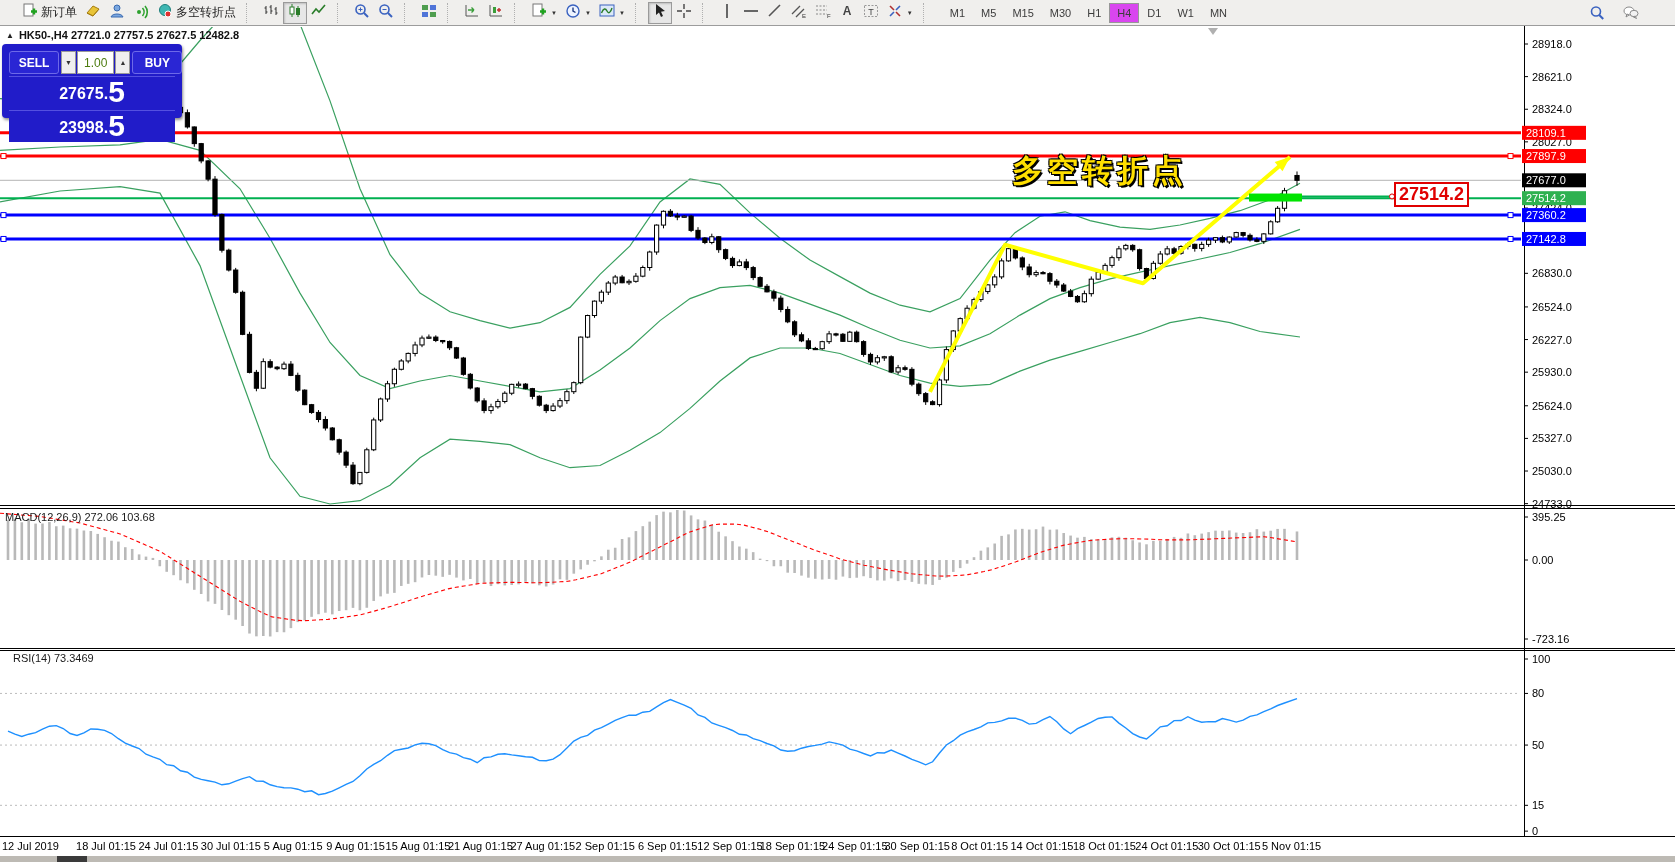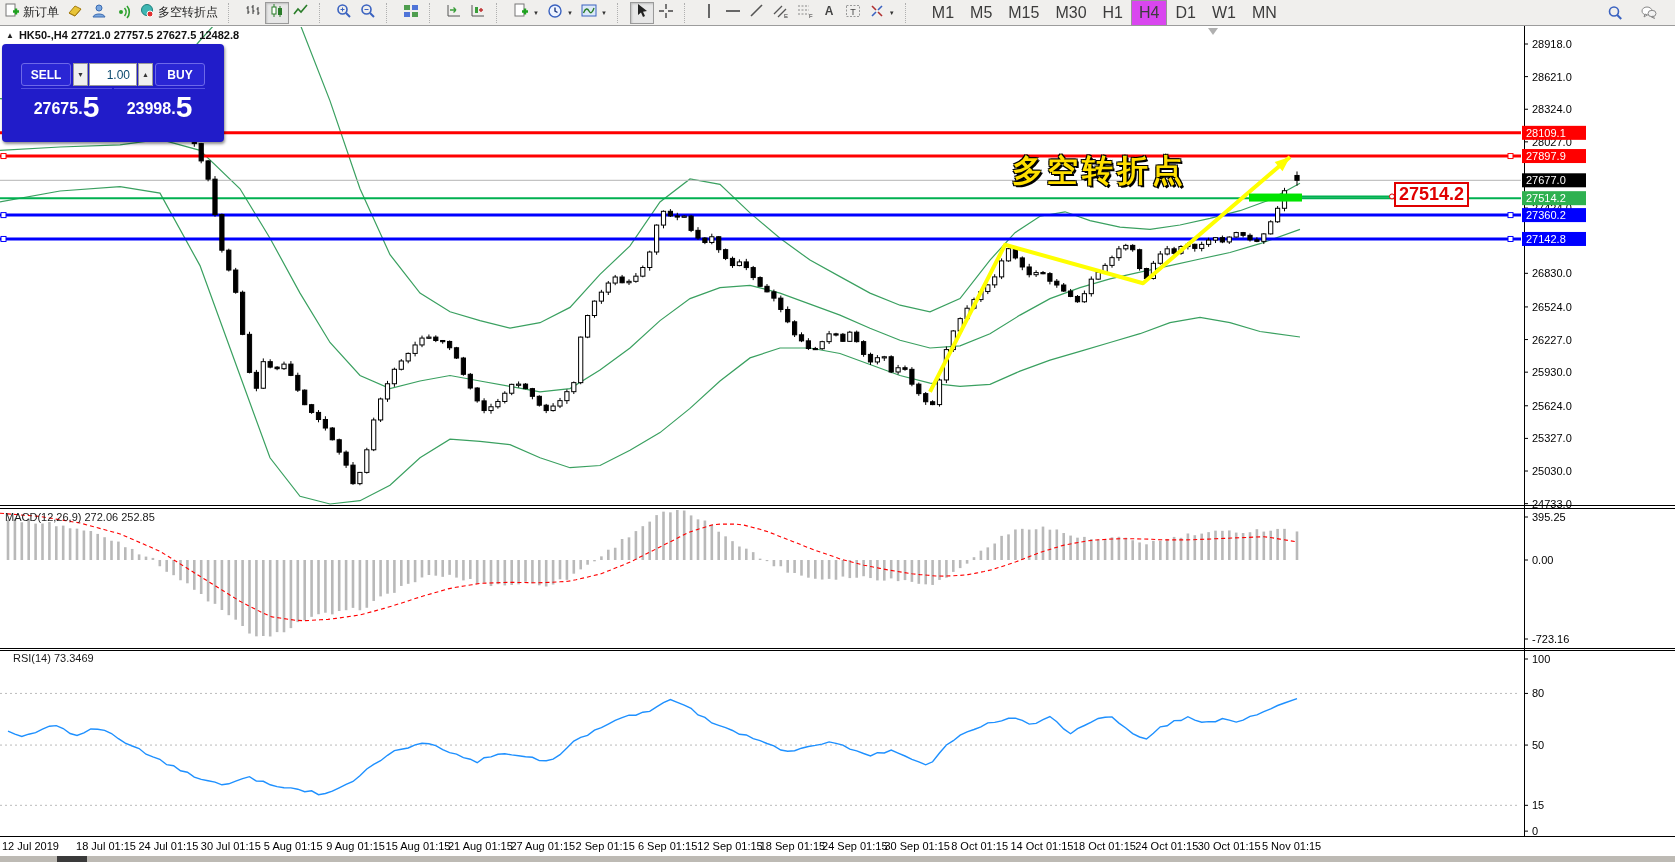--- a/index.html
+++ b/index.html
@@ -1,47 +1,47 @@
 <!DOCTYPE html>
 <html><head>
 <meta charset="utf-8">
 <style>
   html,body{margin:0;padding:0;}
   body{width:1675px;height:862px;overflow:hidden;position:relative;background:#fff;
        font-family:"Liberation Sans","DejaVu Sans",sans-serif;}
   
   #toolbar{position:absolute;left:0;top:0;width:1675px;height:26px;background:#f0efed;
-           border-bottom:1px solid #9c9c9c;display:flex;align-items:center;z-index:6;box-sizing:border-box;padding:0 0;}
+           border-bottom:1px solid #9c9c9c;display:flex;align-items:center;z-index:6;box-sizing:border-box;padding:0 18px;}
   .tb-btn{height:22px;min-width:24px;display:flex;align-items:center;justify-content:center;gap:3px;
           padding:0 3px;border:1px solid transparent;background:transparent;font-size:12px;color:#222;
           font-family:inherit;cursor:default;box-sizing:border-box;white-space:nowrap;}
   .tb-btn.active{border:1px solid #9a9a9a;background:#e7e7e7;box-shadow:inset 1px 1px 2px rgba(0,0,0,.18);}
   .tb-sep{width:8px;height:20px;border-left:1px dotted #b0b0b0;margin:0 4px 0 6px;}
   .caret{font-size:6px;color:#333;margin-left:1px;}
   .tf-group{display:flex;align-items:center;margin-left:6px;}
-  .tf{font-size:16px;color:#3c3c3c;padding:3px 7px;border:1px solid transparent;background:transparent;
+  .tf{font-size:11px;color:#3c3c3c;padding:3px 7px;border:1px solid transparent;background:transparent;
       font-family:inherit;cursor:default;}
   .tf.active{border:1px solid #979797;background:#d946ef;}
   .tb-right{margin-left:auto;display:flex;align-items:center;gap:10px;padding-right:14px;}
   
   #chart{position:absolute;left:0;top:0;z-index:1;}
   #symbol-line{position:absolute;left:6px;top:29px;z-index:4;font-size:11px;font-weight:bold;color:#111;
                display:flex;align-items:center;gap:5px;}
   #symbol-line .tri{font-size:8px;color:#222;}
-  #trade-panel{position:absolute;left:2px;top:44px;width:222px;z-index:4;background:#211cc9;
-               border-radius:4px;padding:19px;box-shadow:1px 2px 3px rgba(0,0,0,.45);box-sizing:border-box;}
+  #trade-panel{position:absolute;left:2px;top:44px;width:180px;z-index:4;background:#211cc9;
+               border-radius:4px;padding:7px;box-shadow:1px 2px 3px rgba(0,0,0,.45);box-sizing:border-box;}
   .tp-row1{display:flex;align-items:stretch;height:23px;gap:2px;}
   .tp-btn{flex:0 0 50px;background:#2a26d4;border:1px solid #6d69e8;border-radius:3px;color:#fff;
           font-size:12px;font-weight:bold;display:flex;align-items:center;justify-content:center;font-family:inherit;}
   .tp-step{flex:1;display:flex;align-items:stretch;gap:1px;}
   .tp-arrow{width:15px;background:#efefef;border:1px solid #9a9a9a;font-size:7px;color:#333;
             display:flex;align-items:center;justify-content:center;padding:0;font-family:inherit;}
-  .tp-vol{flex:1;background:#fff;border:1px solid #9a9a9a;font-size:12px;color:#0c4a6e;text-align:left;
+  .tp-vol{flex:1;background:#fff;border:1px solid #9a9a9a;font-size:12px;color:#4d7c0f;text-align:left;
           padding:0 6px;display:flex;align-items:center;justify-content:flex-end;}
-  .tp-row2{display:flex;gap:2px;margin-top:2px;height:35px;}
+  .tp-row2{display:flex;gap:2px;margin-top:2px;height:35px;flex-direction:column;}
   .tp-price{flex:1;background:#211cc9;border-top:1px solid #5450e0;color:#fff;display:flex;
             align-items:flex-end;justify-content:center;padding-bottom:1px;}
   .tp-price .int{font-size:16px;font-weight:bold;line-height:26px;}
   .tp-price .frac{font-size:30px;font-weight:bold;line-height:30px;}
   #annotation{position:absolute;left:1012px;top:150px;z-index:3;font-size:31px;font-weight:bold;
               letter-spacing:4px;color:#ffdf00;white-space:nowrap;
               text-shadow:2px 2px 0 #000,-1px -1px 0 #000,1px -1px 0 #000,-1px 1px 0 #000,1px 1px 0 #000;}
   #price-tag{position:absolute;left:1394px;top:182px;z-index:3;border:2px solid #e00000;background:#fff;
              color:#e00000;font-size:18px;font-weight:bold;line-height:21px;padding:0 3px;}
   #macd-label{position:absolute;left:5px;top:511px;z-index:3;font-size:11px;color:#1a1a1a;}
@@ -969,17 +969,17 @@
     <div class="tp-price">
       <span class="int">23998</span>
         <span class="int">.</span>
         <span class="frac">5</span>
     </div>
   </div>
 </div>
 
 <div id="annotation">多空转折点</div>
 <div id="price-tag">27514.2</div>
-<div id="macd-label">MACD(12,26,9) 272.06 252.85</div>
+<div id="macd-label">MACD(12,26,9) 272.06 103.68</div>
 <div id="rsi-label">RSI(14) 73.3469</div>
 <div id="bottom-strip">
     <div class="blk"></div>
   </div>
 
 </body></html>

